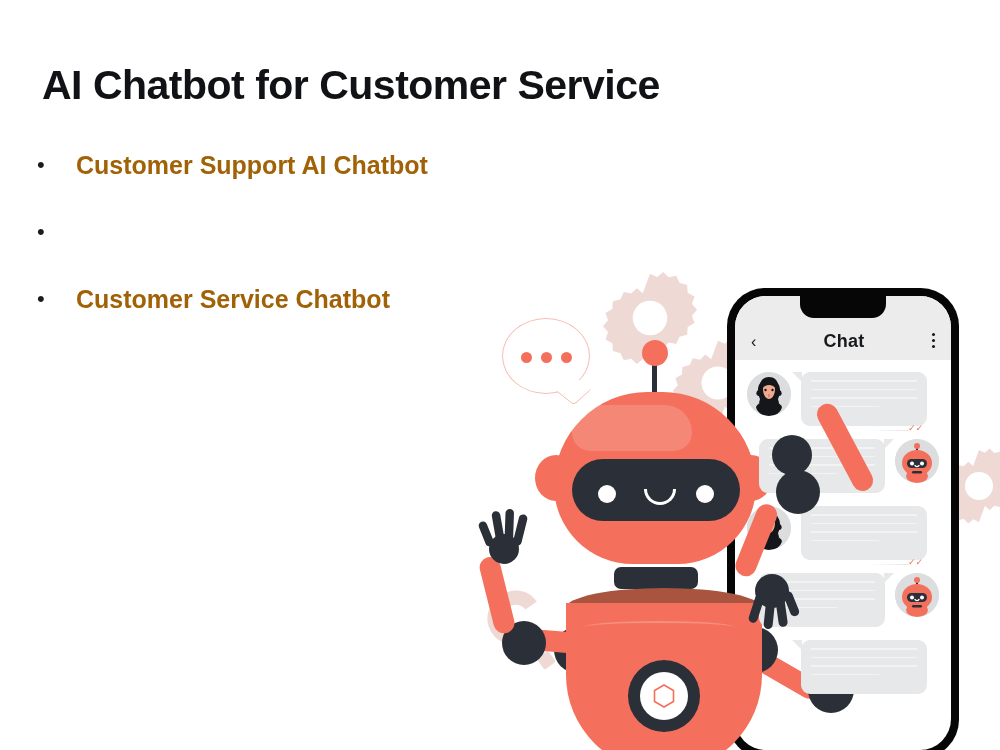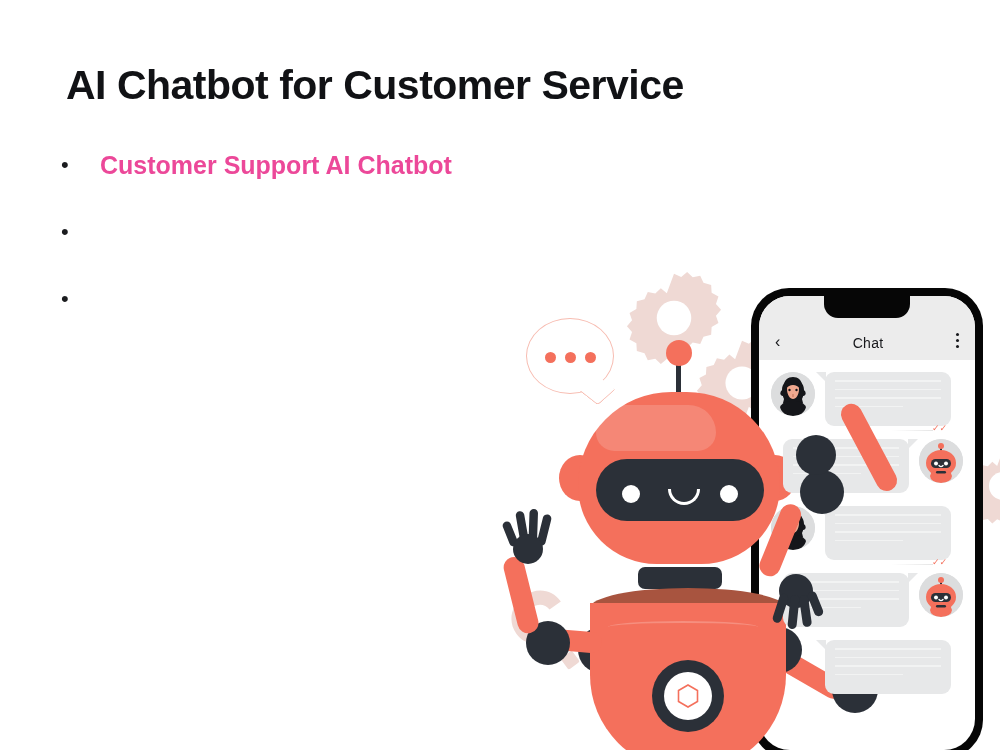--- a/index.html
+++ b/index.html
@@ -3,40 +3,40 @@
 <meta charset="utf-8">
 <style>
   html,body{margin:0;padding:0;}
   body{
     width:1000px;height:750px;
     background:#FFFFFF;
     font-family:"Liberation Sans", sans-serif;
     overflow:hidden;
     position:relative;
   }
-  #slide{position:absolute;inset:0;background:#FFFFFF;overflow:hidden;margin-left:24px;}
+  #slide{position:absolute;inset:0;background:#FFFFFF;overflow:hidden;}
 
   
   #title{
     position:absolute;left:42px;top:62px;
     font-size:41px;font-weight:700;color:#111215;
     letter-spacing:-0.5px;white-space:nowrap;
   }
   #bullets{position:absolute;left:30px;top:150px;width:600px;}
   .bullet-row{
     display:flex;align-items:flex-start;
     height:67px;
   }
   .bullet-dot{
     width:46px;flex:0 0 46px;
     font-size:22px;color:#1b1c1f;line-height:30px;
     text-align:left;padding-left:7px;box-sizing:border-box;
   }
   .bullet-text{
-    font-size:25px;font-weight:700;color:#ec4899;
+    font-size:25px;font-weight:700;color:#a16207;
     line-height:30px;white-space:nowrap;
   }
 
   
   #art{position:absolute;left:460px;top:255px;width:545px;height:500px;}
 
   
   .gear{position:absolute;}
 
   
@@ -82,21 +82,21 @@
     position:relative;height:64px;background:#ECECEC;
     display:flex;align-items:flex-end;justify-content:space-between;
     padding:0 16px 8px 16px;box-sizing:border-box;z-index:5;
   }
   #back-chevron{
     font-size:16px;color:#17181b;font-weight:400;line-height:1;
     padding-bottom:2px;
   }
   #chat-title-wrap{text-align:center;flex:1;}
   #chat-title{
-    font-size:14px;font-weight:400;color:#17181b;letter-spacing:.3px;
+    font-size:18px;font-weight:700;color:#17181b;letter-spacing:.3px;
   }
   #chat-underline{
     margin:3px auto 0;width:72px;height:1.4px;
     background:linear-gradient(to right,rgba(0,0,0,0),rgba(0,0,0,.28),rgba(0,0,0,0));
   }
   #kebab{display:flex;flex-direction:column;gap:2.6px;padding-bottom:4px;}
   #kebab i{width:3.2px;height:3.2px;border-radius:50%;background:#17181b;display:block;}
 
   #chat-body{position:relative;padding:12px 12px 0 12px;z-index:4;}
   .msg{display:flex;align-items:flex-start;margin-bottom:13px;}
@@ -230,20 +230,21 @@
   <div id="bullets">
     <div class="bullet-row">
       <span class="bullet-dot">•</span>
       <span class="bullet-text">Customer Support AI Chatbot</span>
     </div>
     <div class="bullet-row">
       <span class="bullet-dot">•</span>
     </div>
     <div class="bullet-row">
       <span class="bullet-dot">•</span>
+      <span class="bullet-text">Customer Service Chatbot</span>
     </div>
   </div>
 
   <div id="art">
 
     <svg class="gear" style="left:142px;top:15px;" width="96" height="96" viewBox="0 0 100 100">
       <path fill="#EFD9D4" d="M50 4l7.5 3.3 6.2-5.3 5.8 5.6 7.8-1.6 3.4 7.4 8 2.2.5 8.1 7.1 4-2.6 7.7 5.3 6.1-5.3 6.1 2.6 7.7-7.1 4-.5 8.1-8 2.2-3.4 7.4-7.8-1.6-5.8 5.6-6.2-5.3L50 96l-7.5-3.3-6.2 5.3-5.8-5.6-7.8 1.6-3.4-7.4-8-2.2-.5-8.1-7.1-4 2.6-7.7L1 58.5l5.3-6.1-2.6-7.7 7.1-4 .5-8.1 8-2.2 3.4-7.4 7.8 1.6 5.8-5.6 6.2 5.3z"></path>
       <circle cx="50" cy="50" r="18" fill="#FFFFFF"></circle>
     </svg>
 

